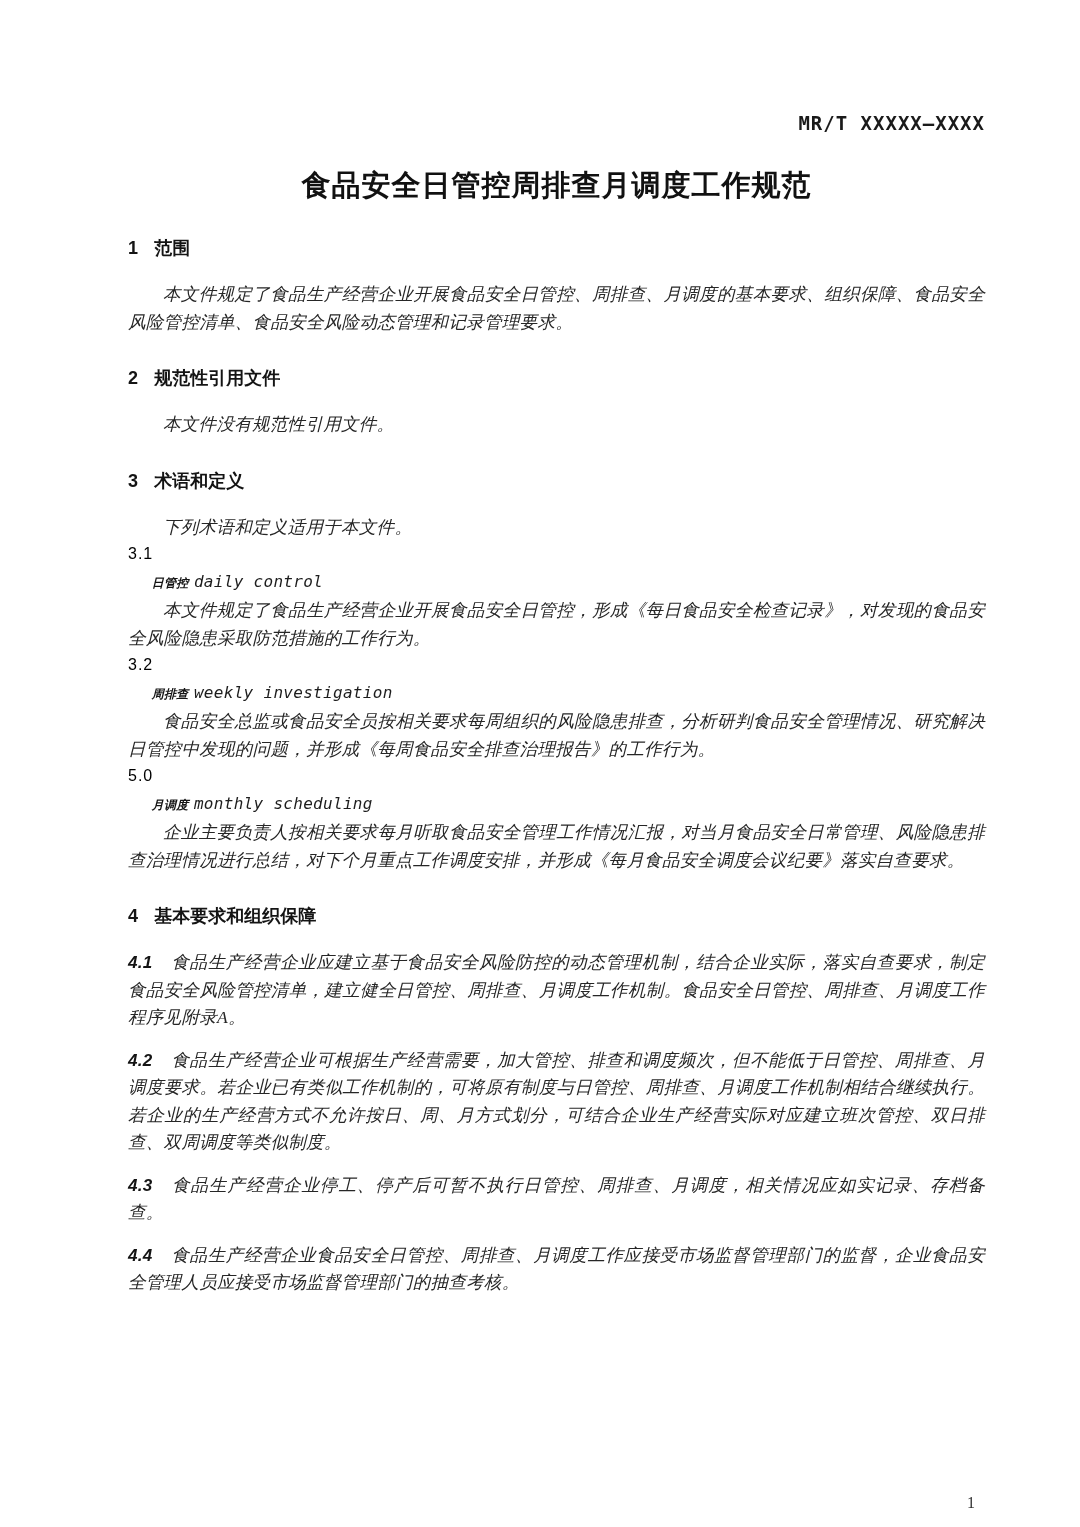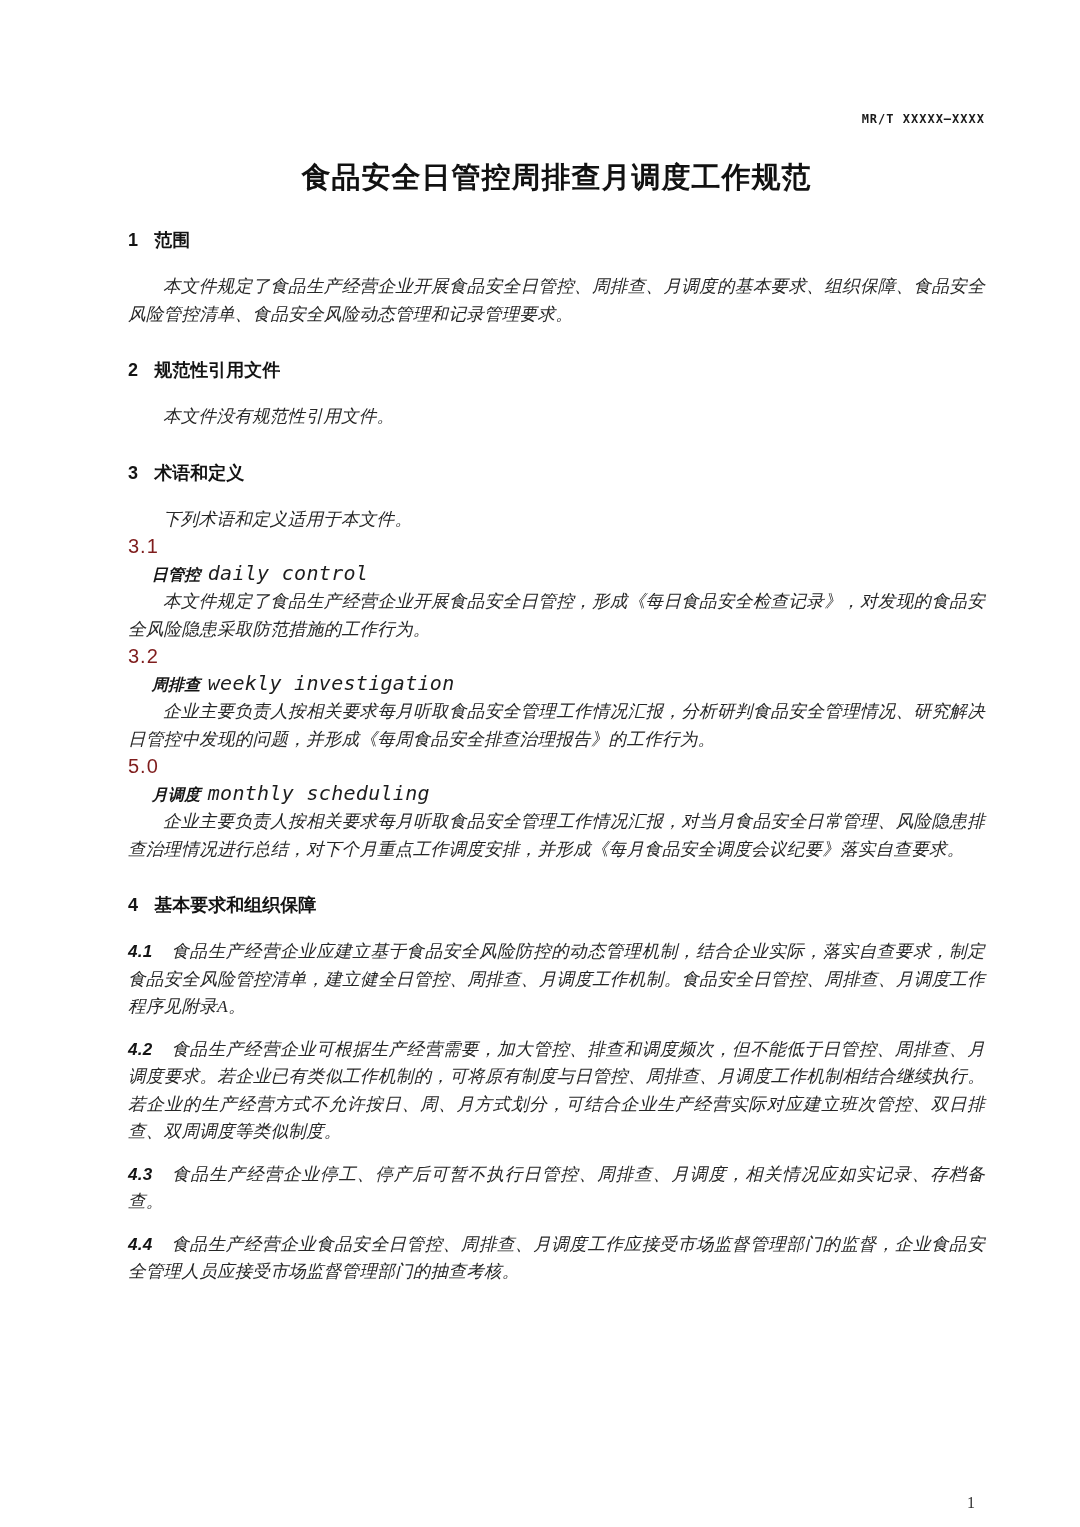--- a/index.html
+++ b/index.html
@@ -16,21 +16,21 @@
     width: 1080px;
     height: 1527px;
     background: #ffffff;
     padding: 0 95px 0 128px;
   }
   .doc-code {
     margin-top: 112px;
     text-align: right;
     font-family: "DejaVu Sans Mono", monospace;
     font-weight: 600;
-    font-size: 12px;
+    font-size: 19px;
     letter-spacing: 1px;
     color: #1a1a1a;
   }
   .title {
     margin-top: 32px;
     text-align: center;
     font-family: "Liberation Sans", sans-serif;
     font-weight: 700;
     font-size: 29px;
     letter-spacing: 1px;
@@ -50,40 +50,40 @@
     font-size: 17.5px;
     line-height: 27.5px;
     text-align: justify;
     letter-spacing: 0.3px;
     color: #262626;
     font-style: italic;
   }
   p.indent { text-indent: 2em; }
   .term-num {
     font-family: "Liberation Sans", sans-serif;
-    font-size: 20px;
+    font-size: 16px;
     line-height: 26.5px;
-    color: #7f1d1d;
+    color: #000000;
     letter-spacing: 1px;
   }
   .term-line {
     padding-left: 1.35em;
     line-height: 26.5px;
     text-align: left;
   }
   .term-zh {
     font-family: "Liberation Sans", sans-serif;
     font-weight: 700;
-    font-size: 16px;
+    font-size: 12px;
     color: #141414;
     margin-right: 0.45em;
   }
   .term-en {
     font-family: "DejaVu Sans Mono", monospace;
-    font-size: 20px;
+    font-size: 16px;
     color: #1d1d1d;
   }
   .term-def { line-height: 26.5px; }
   .clause-item { margin-top: 15px; }
   .clause-item:first-of-type { margin-top: 20px; }
   .item-num {
     font-family: "Liberation Sans", sans-serif;
     font-weight: 700;
     font-size: 17px;
     color: #141414;
@@ -137,21 +137,21 @@
           <span class="term-zh">日管控</span><span class="term-en">daily control</span>
         </p>
         <p class="body-text indent term-def">本文件规定了食品生产经营企业开展食品安全日管控，形成《每日食品安全检查记录》，对发现的食品安全风险隐患采取防范措施的工作行为。</p>
       </div>
 
       <div>
         <p class="term-num">3.2</p>
         <p class="body-text term-line">
           <span class="term-zh">周排查</span><span class="term-en">weekly investigation</span>
         </p>
-        <p class="body-text indent term-def">企业主要负责人按相关要求每月听取食品安全管理工作情况汇报，分析研判食品安全管理情况、研究解决日管控中发现的问题，并形成《每周食品安全排查治理报告》的工作行为。</p>
+        <p class="body-text indent term-def">食品安全总监或食品安全员按相关要求每周组织的风险隐患排查，分析研判食品安全管理情况、研究解决日管控中发现的问题，并形成《每周食品安全排查治理报告》的工作行为。</p>
       </div>
 
       <div>
         <p class="term-num">5.0</p>
         <p class="body-text term-line">
           <span class="term-zh">月调度</span><span class="term-en">monthly scheduling</span>
         </p>
         <p class="body-text indent term-def">企业主要负责人按相关要求每月听取食品安全管理工作情况汇报，对当月食品安全日常管理、风险隐患排查治理情况进行总结，对下个月重点工作调度安排，并形成《每月食品安全调度会议纪要》落实自查要求。</p>
       </div>
     </div>

